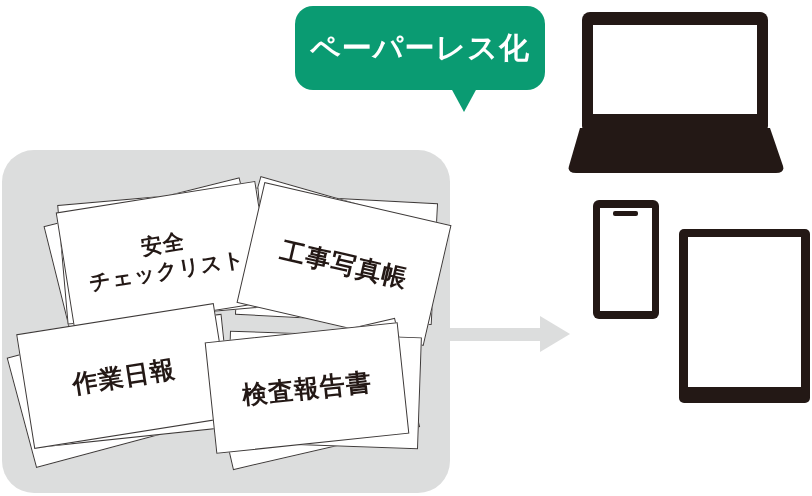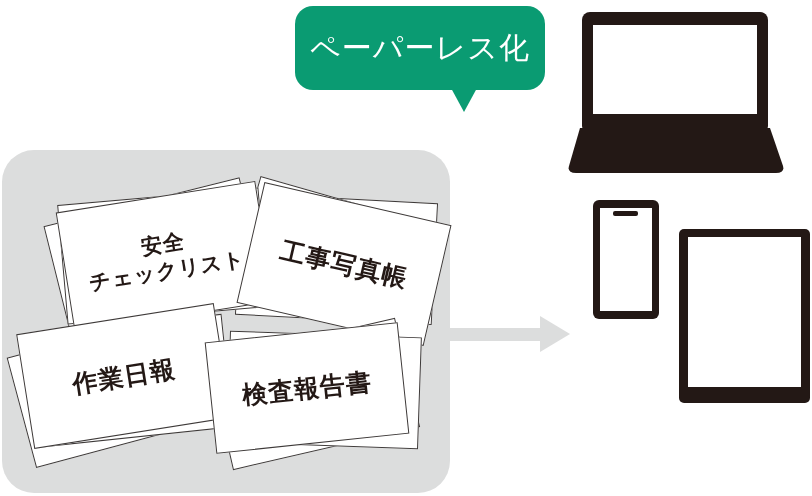--- a/index.html
+++ b/index.html
@@ -39,21 +39,21 @@
   .p4 .lbl{font-size:25px;}
   
   .arrow{position:absolute;left:448px;top:316px;width:122px;height:36px;}
   
   .bubble{
     position:absolute;left:295px;top:6px;width:250px;height:84px;
     background:#0a9b72;border-radius:18px;
     display:flex;align-items:center;justify-content:center;
   }
   .bubble .bubble-label{
-    color:#ffffff;font-weight:normal;font-size:30px;letter-spacing:1px;white-space:nowrap;
+    color:#ffffff;font-weight:bold;font-size:30px;letter-spacing:1px;white-space:nowrap;
   }
   .bubble-tail{position:absolute;left:450px;top:88px;width:28px;height:25px;}
   
   .laptop{position:absolute;left:568px;top:10px;width:216px;height:165px;}
   .phone{
     position:absolute;left:593px;top:200px;width:66px;height:119px;
     background:#231815;border-radius:6px;
   }
   .phone-screen{
     position:absolute;left:7px;top:8px;width:52px;height:103px;background:#ffffff;

